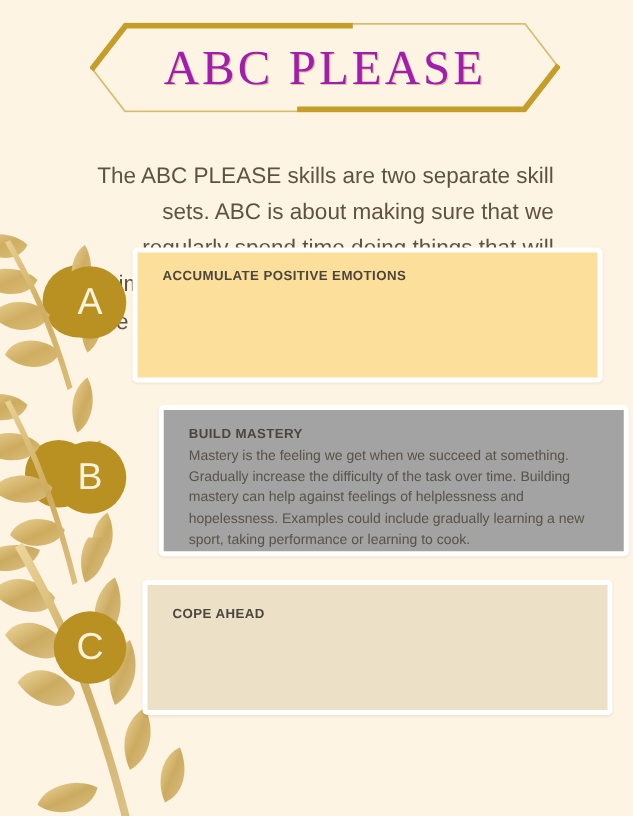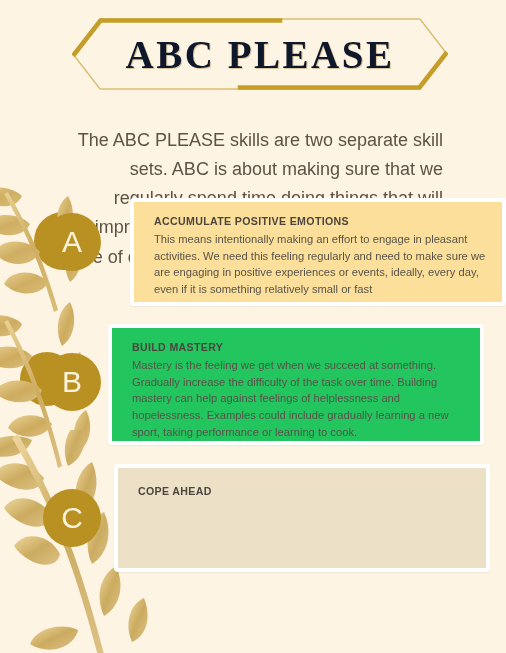--- a/index.html
+++ b/index.html
@@ -51,23 +51,23 @@
     position: absolute; inset: 0;
   }
   #title-text {
     position: absolute;
     inset: 0;
     display: flex;
     align-items: center;
     justify-content: center;
     font-family: "Liberation Serif", serif;
     font-size: 39px;
-    font-weight: 700;
+    font-weight: 400;
     letter-spacing: 2.5px;
-    color: #0f172a;
+    color: #a21caf;
     text-shadow: 1px 1px 0 rgba(150,110,30,0.35);
     white-space: nowrap;
     text-align: right;
   }
 
   
   #intro {
     position: absolute;
     left: 63px; top: 108px;
     width: 380px;
@@ -97,22 +97,22 @@
     margin: 0 0 1px 0;
     line-height: 1.5;
   }
   .card-body {
     font-size: 11.2px;
     line-height: 1.5;
     color: #585349;
     margin: 0;
   }
 
-  #card-a { left: 130px; top: 198px; width: 376px; height: 108px; background: #fbdf9b; }
-  #card-b { left: 108px; top: 324px; width: 376px; height: 121px; background: #22c55e; }
+  #card-a { left: 106px; top: 198px; width: 376px; height: 108px; background: #fbdf9b; }
+  #card-b { left: 127px; top: 324px; width: 376px; height: 121px; background: #a3a3a3; }
   #card-c { left: 114px; top: 464px; width: 376px; height: 108px; background: #ece0c7; }
 
   
   .circle {
     position: absolute;
     border-radius: 50%;
     background: #b89122;
     display: flex;
     align-items: center;
     justify-content: center;
@@ -206,21 +206,20 @@
       <path d="M373.5 36 L347.5 69.5 L168 69.5" fill="none" stroke="#c59e2a" stroke-width="4.6" stroke-linecap="square"></path>
     </svg>
     <div id="title-text">ABC PLEASE</div>
   </div>
 
   <p id="intro">The ABC PLEASE skills are two separate skill sets. ABC is about making sure that we regularly spend time doing things that will improve our mood. PLEASE involves taking care of our bodies to reduce our vulnerability to the emotional mind</p>
 
   <div class="card" id="card-a">
     <div class="card-inner">
       <p class="card-title">ACCUMULATE POSITIVE EMOTIONS</p>
-      <p class="card-body">This means intentionally making an effort to engage in pleasant activities. We need this feeling regularly and need to make sure we are engaging in positive experiences or events, ideally, every day, even if it is something relatively small or fast</p>
     </div>
   </div>
   <div class="circle" id="circle-a">
     <span>A</span>
   </div>
 
   <div class="card" id="card-b">
     <div class="card-inner">
       <p class="card-title">BUILD MASTERY</p>
       <p class="card-body">Mastery is the feeling we get when we succeed at something. Gradually increase the difficulty of the task over time. Building mastery can help against feelings of helplessness and hopelessness. Examples could include gradually learning a new sport, taking performance or learning to cook.</p>

